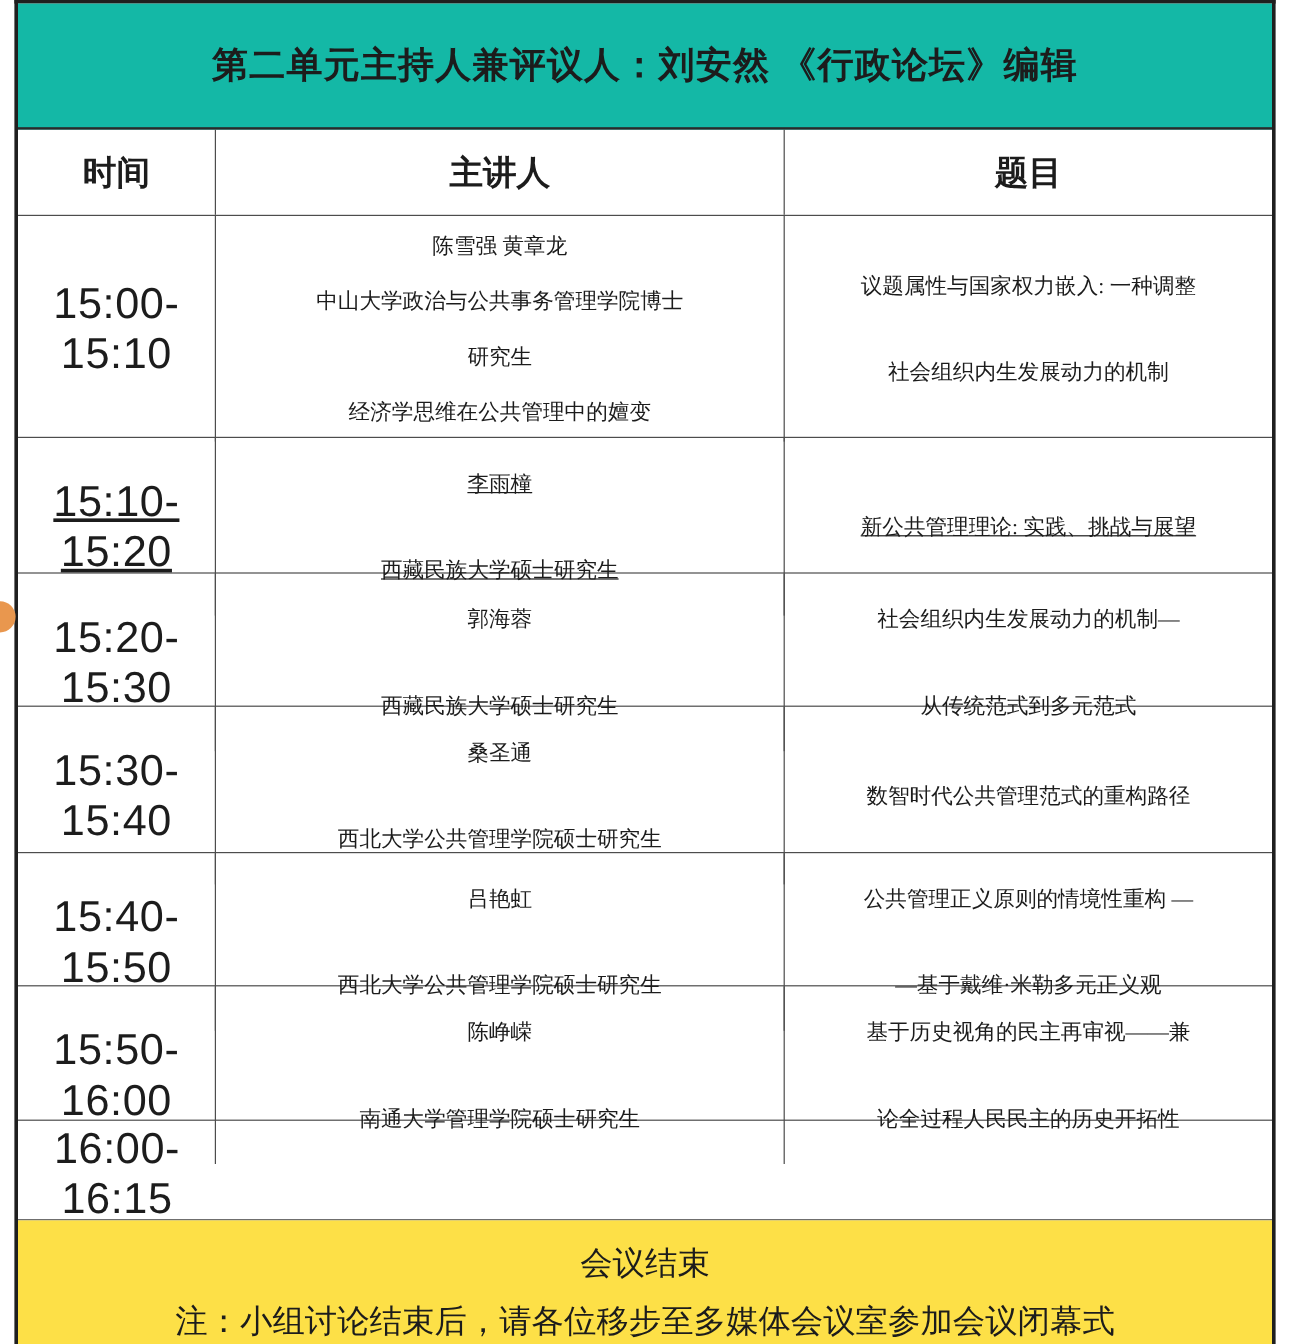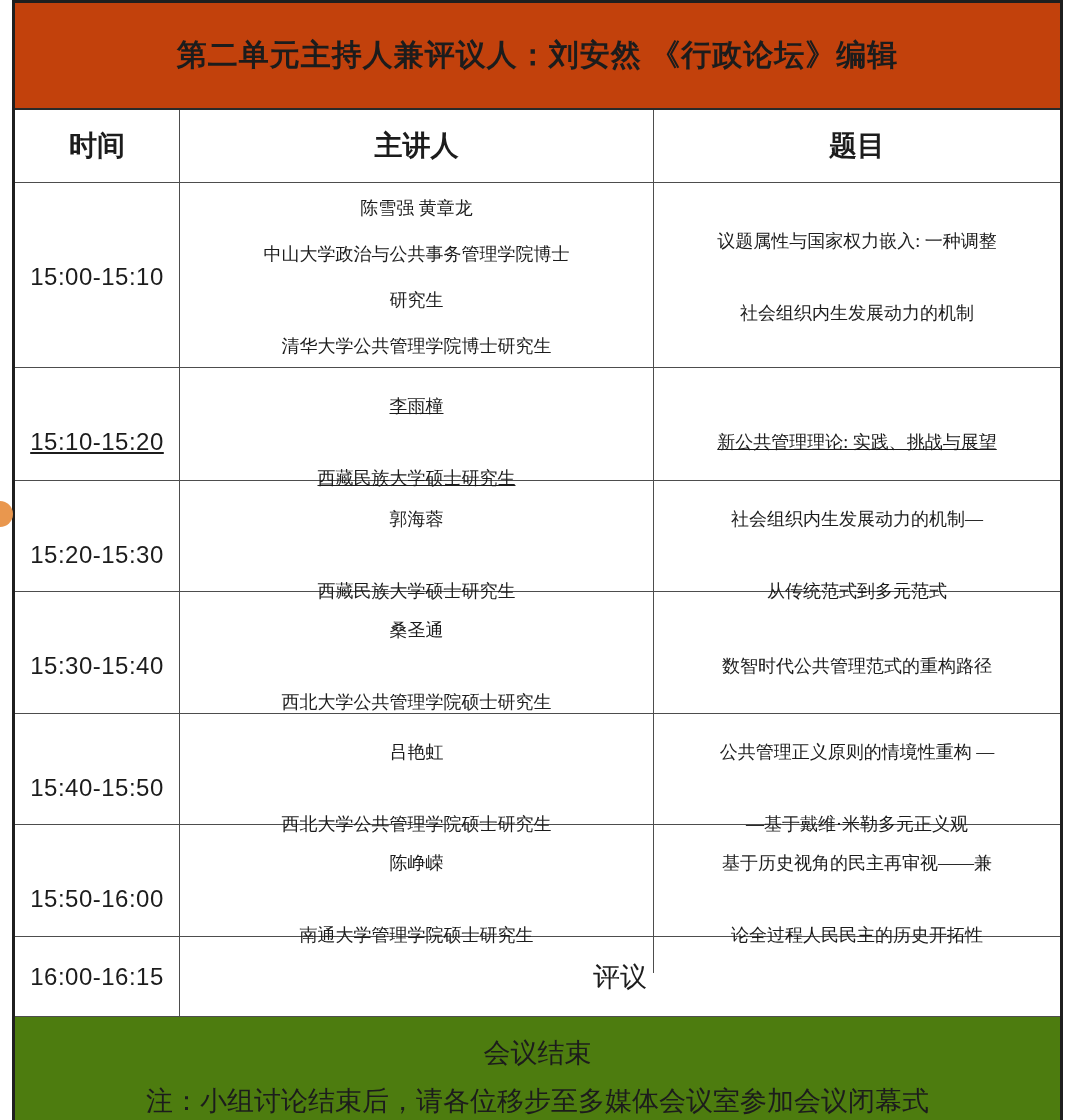--- a/index.html
+++ b/index.html
@@ -19,21 +19,21 @@
   .sched-table {
     position: absolute; left: 12px; top: 0;
     width: 1051px; height: 1120px;
     border-left: 3px solid #1f1f1f;
     border-right: 3px solid #1f1f1f;
     border-top: 3px solid #1f1f1f;
     background: #ffffff;
     display: flex; flex-direction: column;
   }
   .title-bar {
-    height: 112px; background: #c2410c;
+    height: 112px; background: #14b8a6;
     border-bottom: 2px solid #2a2a2a;
     display: flex; align-items: center; justify-content: center;
   }
   .title-bar span {
     font-size: 30px; font-weight: bold; letter-spacing: 1px;
   }
   .grid-row {
     display: grid;
     grid-template-columns: 165px 474px 1fr;
     border-bottom: 1px solid #4d4d4d;
@@ -43,39 +43,39 @@
     align-items: center; justify-content: center;
     text-align: center;
     border-right: 1px solid #4d4d4d;
     padding: 2px 8px;
   }
   .cell:last-child { border-right: none; }
   .head-row { height: 76px; }
   .head-row .cell { font-size: 28px; font-weight: bold; }
   .time-cell {
     font-family: "Liberation Sans", "DejaVu Sans", sans-serif;
-    font-size: 24px; letter-spacing: 0.5px;
+    font-size: 36px; letter-spacing: 0.5px;
   }
   .line { display: block; font-size: 18px; }
   .lh-tall .line { line-height: 72px; }
   .lh-quad .line { line-height: 46px; }
   .r0 { height: 185px; }
   .r1 { height: 113px; text-decoration: underline; }
   .r2 { height: 111px; }
   .r3 { height: 122px; }
   .r4 { height: 111px; }
   .r5 { height: 112px; }
   .review-row { height: 83px; }
   .review-cell {
     grid-column: 2 / 4; font-size: 27px;
     display: flex; align-items: center; justify-content: center;
     text-align: center; border-right: none;
   }
   .footer-bar {
-    flex: 1; background: #4d7c0f;
+    flex: 1; background: #fde047;
     display: flex; flex-direction: column; align-items: center;
     padding-top: 17px; gap: 10px;
   }
   .footer-bar div { font-size: 27px; line-height: 38px; }
 </style>
 </head>
 <body>
 
 <div class="accent-dot"></div>
 
@@ -90,21 +90,21 @@
     <div class="cell">主讲人</div>
     <div class="cell">题目</div>
   </div>
 
   <div class="grid-row r0">
     <div class="cell time-cell">15:00-15:10</div>
     <div class="cell lh-quad">
       <span class="line">陈雪强 黄章龙</span>
       <span class="line">中山大学政治与公共事务管理学院博士</span>
       <span class="line">研究生</span>
-      <span class="line">清华大学公共管理学院博士研究生</span>
+      <span class="line">经济学思维在公共管理中的嬗变</span>
     </div>
     <div class="cell lh-tall">
       <span class="line">议题属性与国家权力嵌入: 一种调整</span>
       <span class="line">社会组织内生发展动力的机制</span>
     </div>
   </div>
 
   <div class="grid-row r1">
     <div class="cell time-cell">15:10-15:20</div>
     <div class="cell lh-tall">
@@ -158,21 +158,20 @@
       <span class="line">南通大学管理学院硕士研究生</span>
     </div>
     <div class="cell lh-tall">
       <span class="line">基于历史视角的民主再审视——兼</span>
       <span class="line">论全过程人民民主的历史开拓性</span>
     </div>
   </div>
 
   <div class="grid-row review-row">
     <div class="cell time-cell">16:00-16:15</div>
-    <div class="cell review-cell">评议</div>
   </div>
 
   <div class="footer-bar">
     <div>会议结束</div>
     <div>注：小组讨论结束后，请各位移步至多媒体会议室参加会议闭幕式</div>
   </div>
 
 </div>
 
 </body></html>

